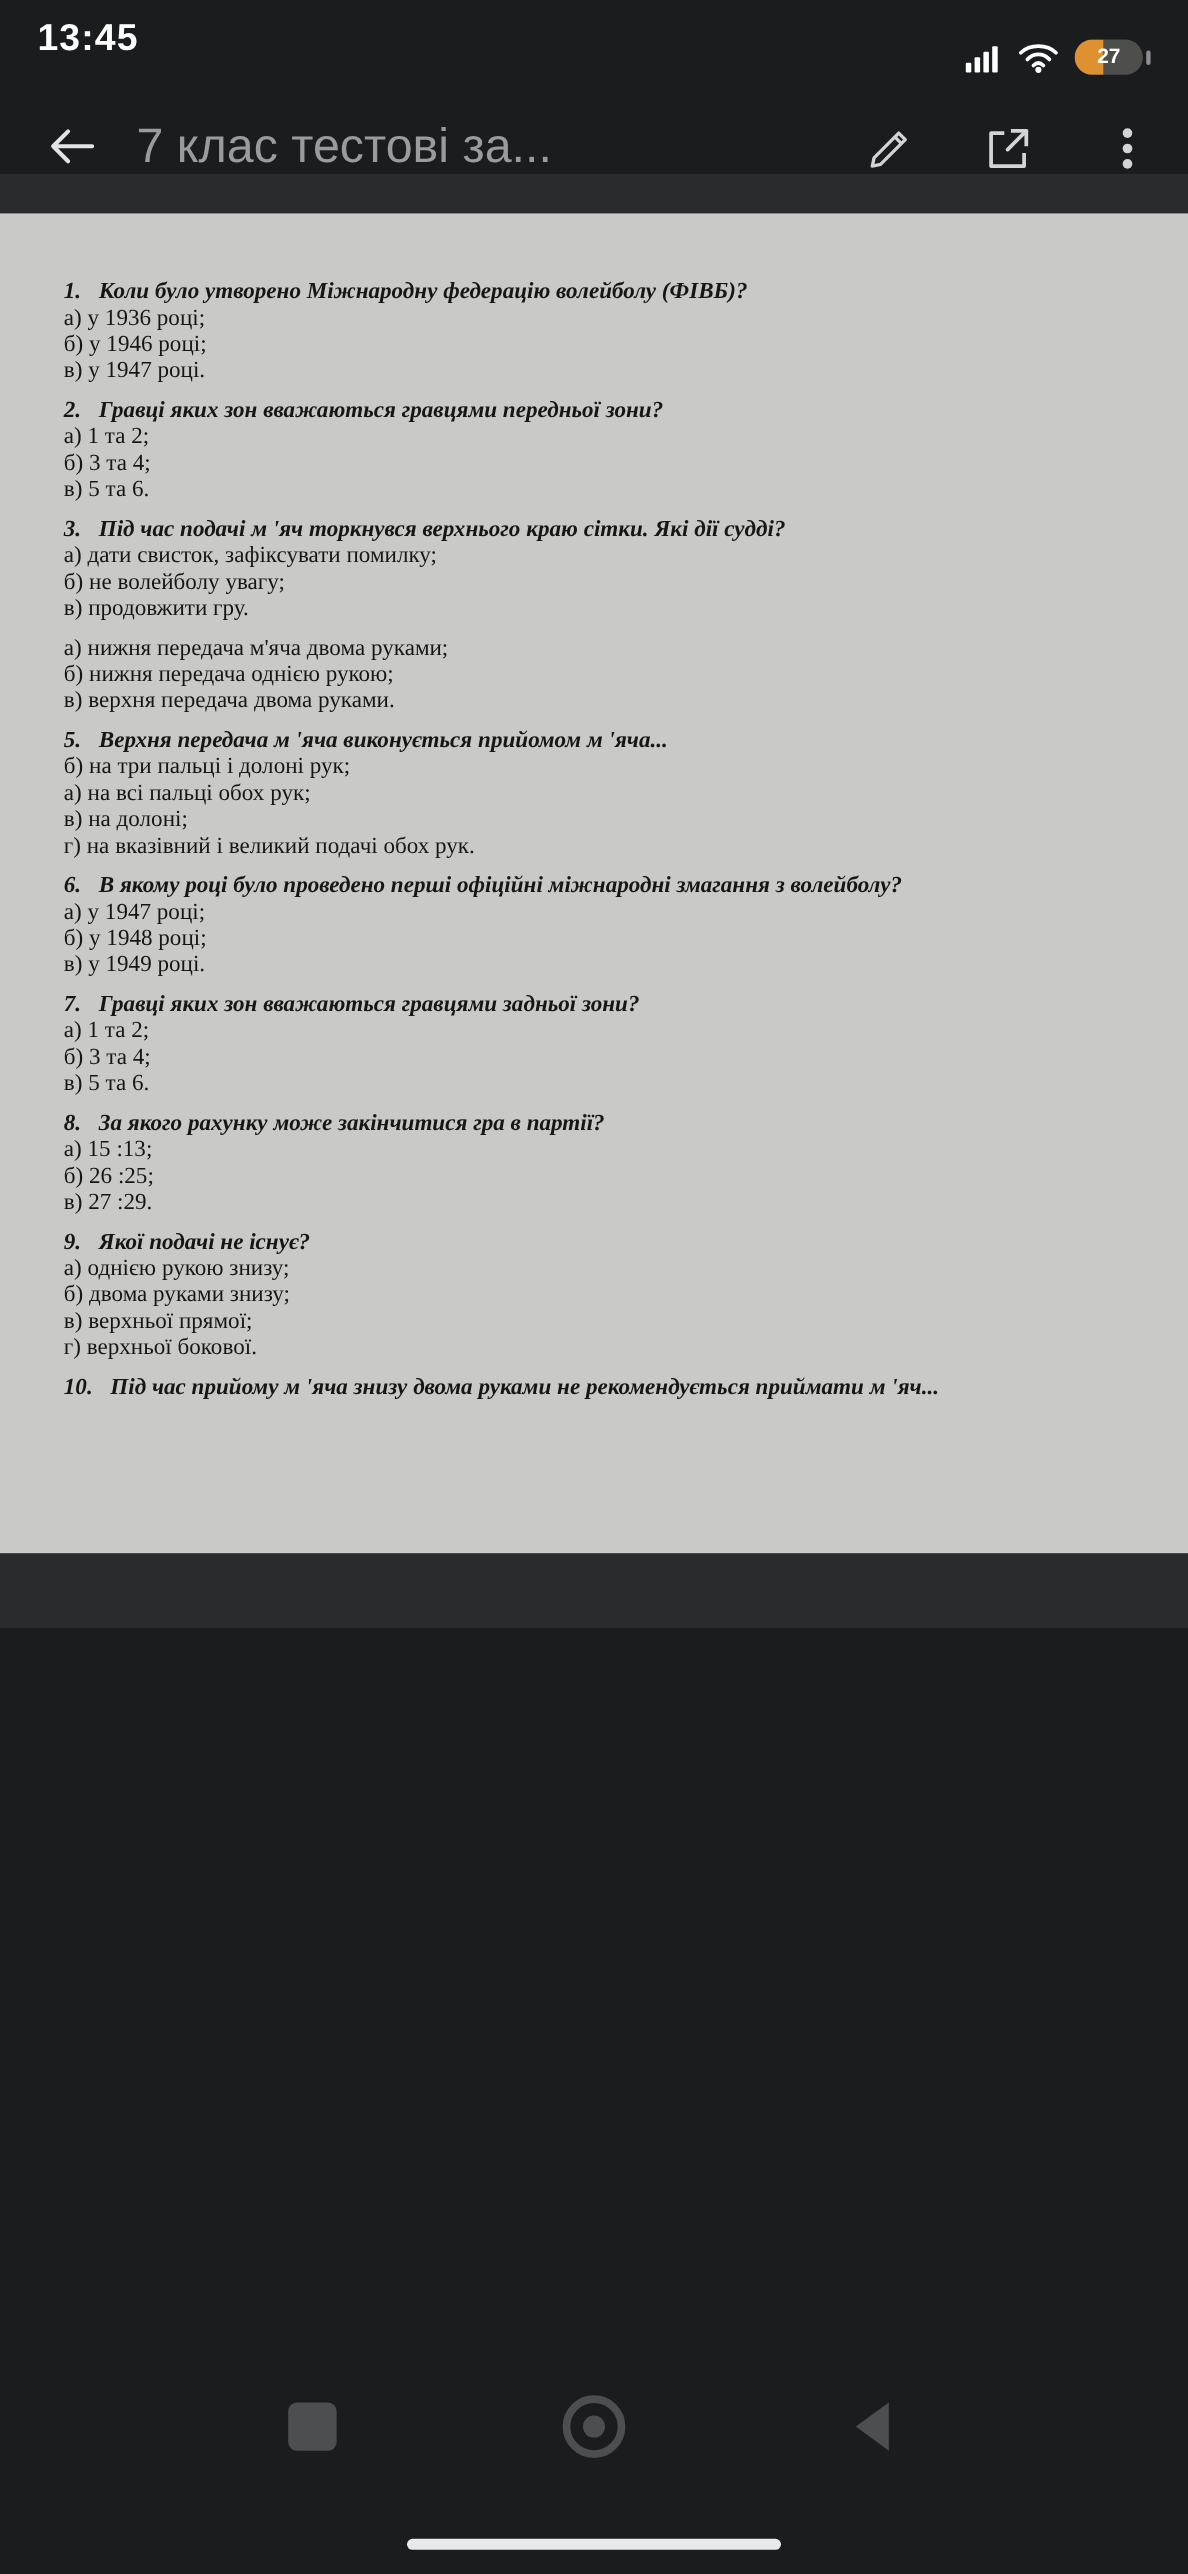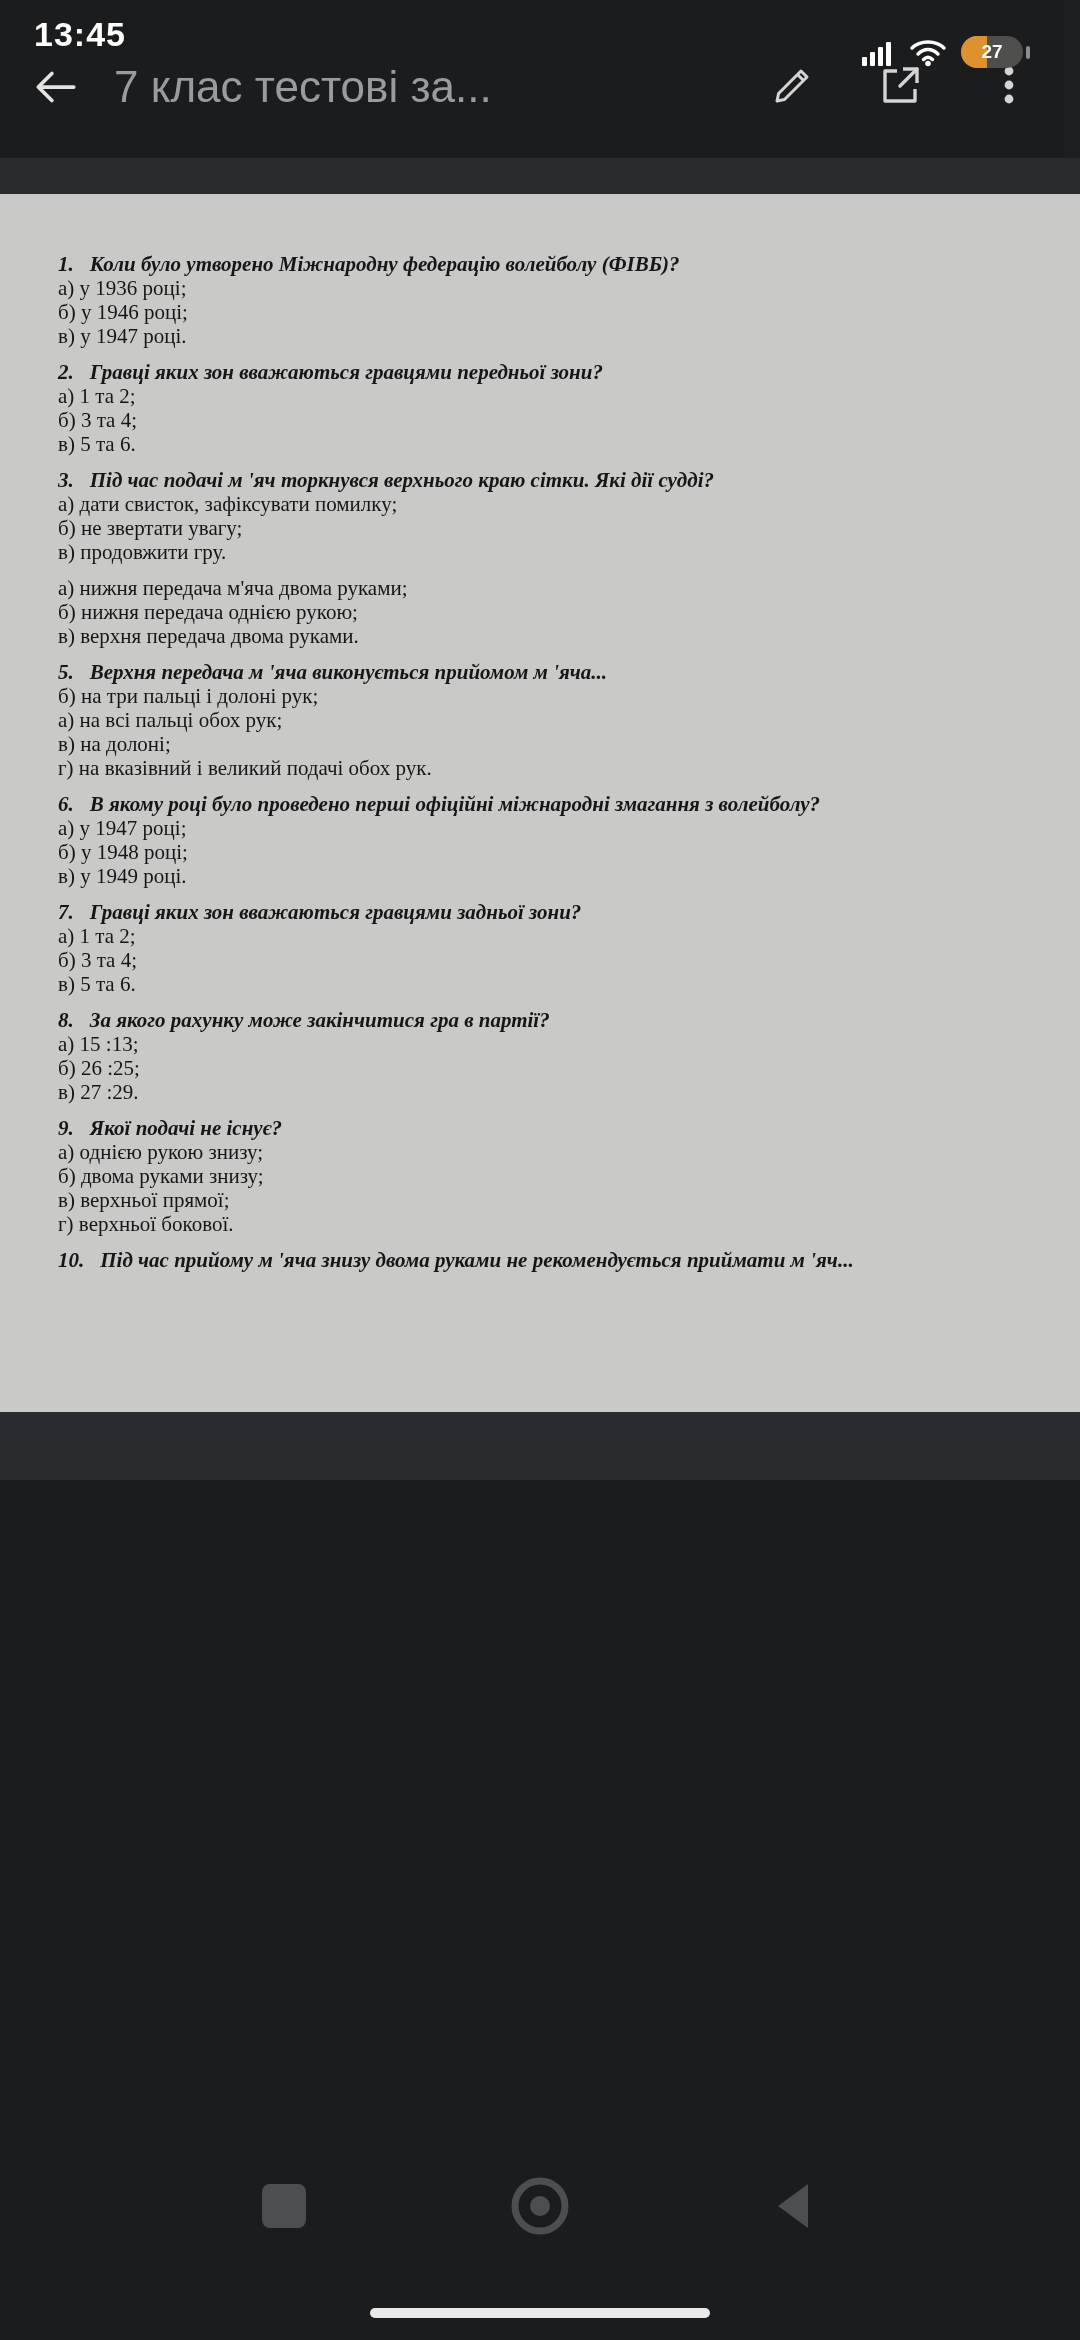--- a/index.html
+++ b/index.html
@@ -7,21 +7,21 @@
     position: relative;
     width: 1080px;
     height: 2340px;
     background: #1d1e21;
     overflow: hidden;
     font-family: "Liberation Sans", sans-serif;
   }
 
   
   .header {
-    position: absolute; top: 0; left: 0; right: 16px; height: 158px;
+    position: absolute; top: 0; left: 0; right: 0; height: 158px;
     background: #1b1c1e;
   }
   .status-bar {
     height: 62px; display: flex; align-items: center;
     justify-content: space-between; padding: 6px 34px 0 34px; box-sizing: border-box;
   }
   .status-time { color: #ffffff; font-size: 34px; font-weight: 700; letter-spacing: 1px; }
   .status-right { display: flex; align-items: center; gap: 14px; margin-top: 36px; }
   .sig-svg, .wifi-svg { display: block; }
   .battery-wrap { display: flex; align-items: center; }
@@ -29,21 +29,21 @@
     width: 62px; height: 32px; border-radius: 16px;
     background: #4e4e4d; position: relative; overflow: hidden;
   }
   .battery-fill { position: absolute; left: 0; top: 0; bottom: 0; width: 42%; background: #e0912f; }
   .battery-num {
     position: absolute; inset: 0; display: flex; align-items: center; justify-content: center;
     color: #ffffff; font-size: 19px; font-weight: 700;
   }
   .battery-nub { width: 4px; height: 13px; background: #8d8d8d; border-radius: 2px; margin-left: 3px; }
 
-  .app-bar { height: 96px; display: flex; align-items: flex-start; padding: 0 26px 0 30px; box-sizing: border-box; }
+  .app-bar { height: 96px; display: flex; align-items: flex-end; padding: 0 26px 0 40px; box-sizing: border-box; }
   .icon-btn { background: none; border: none; padding: 0; margin: 0; cursor: pointer; display: flex; align-items: center; justify-content: center; }
   .app-title {
     flex: 1; margin-left: 34px; color: #9a9b9d; font-size: 44px; font-weight: 400;
     white-space: nowrap; overflow: hidden;
   }
   .app-actions { display: flex; align-items: center; gap: 62px; margin-right: 6px; }
 
   
   .viewer {
     position: absolute; top: 158px; left: 0; right: 0; height: 1322px;
@@ -165,21 +165,21 @@
               <div class="answer-line">в) 5 та 6.</div>
             </div>
     </div>
 
     <div class="question-block">
       <div class="q-title">
         <span class="q-num">3.</span><span class="q-text">Під час подачі м 'яч торкнувся верхнього краю сітки. Які дії судді?</span>
       </div>
       <div class="answers">
               <div class="answer-line">а) дати свисток, зафіксувати помилку;</div>
-              <div class="answer-line">б) не звертати увагу;</div>
+              <div class="answer-line">б) не волейболу увагу;</div>
               <div class="answer-line">в) продовжити гру.</div>
             </div>
     </div>
 
     <div class="question-block">
       <div class="answers">
               <div class="answer-line">а) нижня передача м'яча двома руками;</div>
               <div class="answer-line">б) нижня передача однією рукою;</div>
               <div class="answer-line">в) верхня передача двома руками.</div>
             </div>

